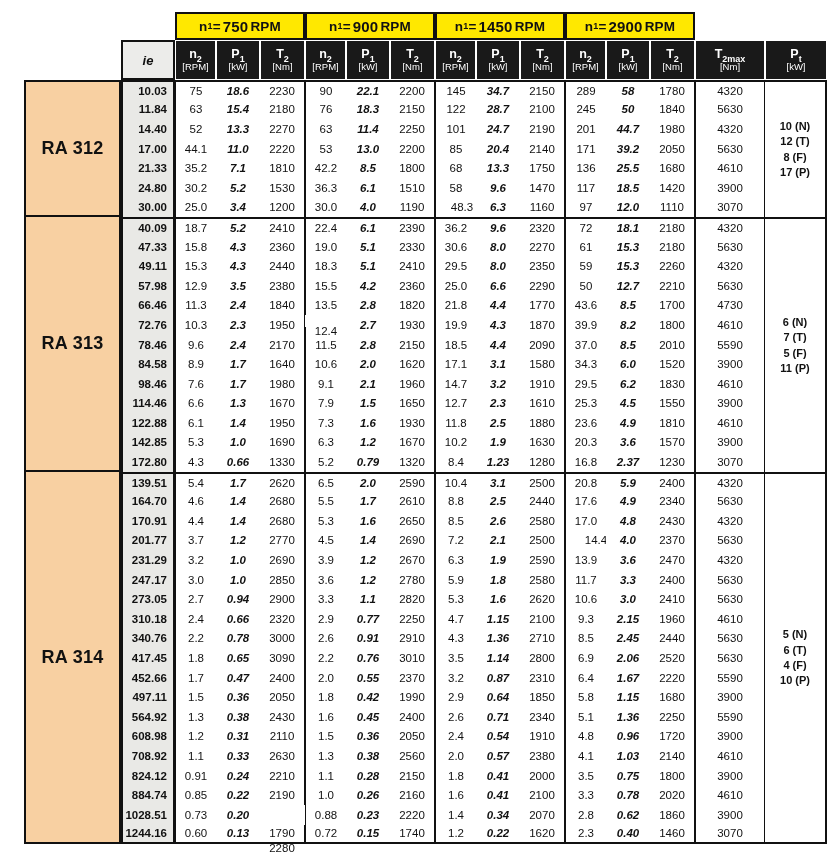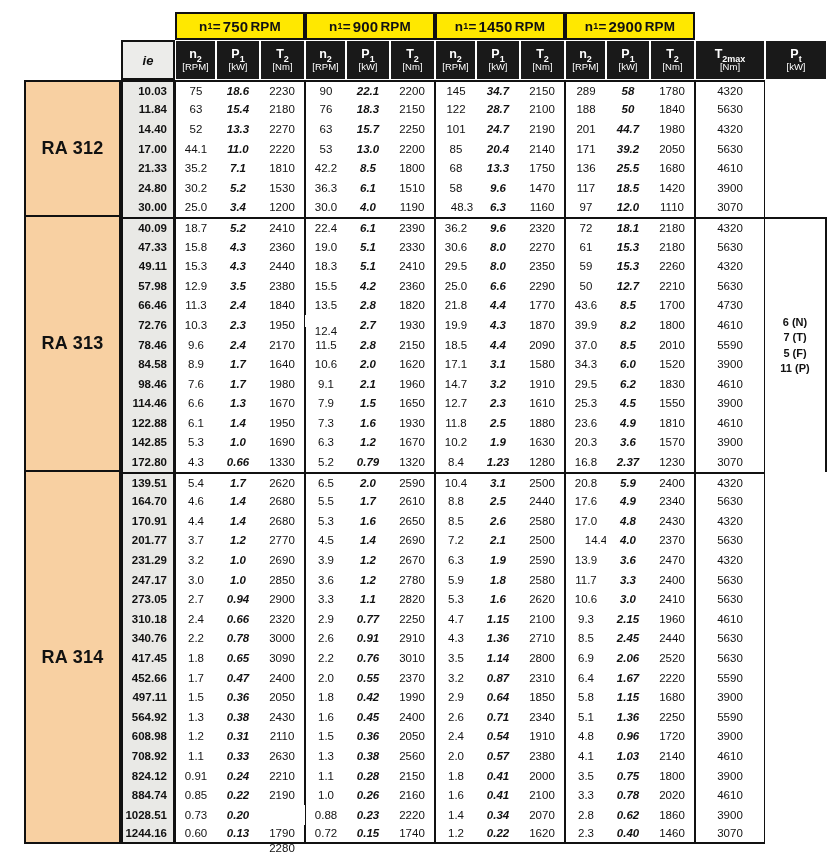--- a/index.html
+++ b/index.html
@@ -125,20 +125,21 @@
       </div>
       <div class="sh" style="grid-area: 2 / 15;">
         <div class="shl">T<sub>2max</sub></div>
         <div class="shu">[Nm]</div>
       </div>
       <div class="sh" style="grid-area: 2 / 16;">
         <div class="shl">P<sub>t</sub></div>
         <div class="shu">[kW]</div>
       </div>
       <div class="mlabel" style="grid-area: 3 / 1 / span 7;">RA 312</div>
+      <div class="pt gt" style="grid-area: 3 / 16 / span 7;">10 (N)<br>12 (T)<br>8 (F)<br>17 (P)</div>
       <div class="dc ie gt" style="grid-area: 3 / 2;">10.03</div>
       <div class="dc v n2 gt" style="grid-area: 3 / 3;">75</div>
       <div class="dc v p1 gt" style="grid-area: 3 / 4;">18.6</div>
       <div class="dc v t2 gt" style="grid-area: 3 / 5;">2230</div>
       <div class="dc v n2 gt" style="grid-area: 3 / 6;">90</div>
       <div class="dc v p1 gt" style="grid-area: 3 / 7;">22.1</div>
       <div class="dc v t2 gt" style="grid-area: 3 / 8;">2200</div>
       <div class="dc v n2 gt" style="grid-area: 3 / 9;">145</div>
       <div class="dc v p1 gt" style="grid-area: 3 / 10;">34.7</div>
       <div class="dc v t2 gt" style="grid-area: 3 / 11;">2150</div>
@@ -149,30 +150,30 @@
       <div class="dc ie" style="grid-area: 4 / 2;">11.84</div>
       <div class="dc v n2" style="grid-area: 4 / 3;">63</div>
       <div class="dc v p1" style="grid-area: 4 / 4;">15.4</div>
       <div class="dc v t2" style="grid-area: 4 / 5;">2180</div>
       <div class="dc v n2" style="grid-area: 4 / 6;">76</div>
       <div class="dc v p1" style="grid-area: 4 / 7;">18.3</div>
       <div class="dc v t2" style="grid-area: 4 / 8;">2150</div>
       <div class="dc v n2" style="grid-area: 4 / 9;">122</div>
       <div class="dc v p1" style="grid-area: 4 / 10;">28.7</div>
       <div class="dc v t2" style="grid-area: 4 / 11;">2100</div>
-      <div class="dc v n2" style="grid-area: 4 / 12;">188</div>
+      <div class="dc v n2" style="grid-area: 4 / 12;">245</div>
       <div class="dc v p1" style="grid-area: 4 / 13;">50</div>
       <div class="dc v t2" style="grid-area: 4 / 14;">1840</div>
       <div class="dc t2m" style="grid-area: 4 / 15;">5630</div>
       <div class="dc ie" style="grid-area: 5 / 2;">14.40</div>
       <div class="dc v n2" style="grid-area: 5 / 3;">52</div>
       <div class="dc v p1" style="grid-area: 5 / 4;">13.3</div>
       <div class="dc v t2" style="grid-area: 5 / 5;">2270</div>
       <div class="dc v n2" style="grid-area: 5 / 6;">63</div>
-      <div class="dc v p1" style="grid-area: 5 / 7;">15.7</div>
+      <div class="dc v p1" style="grid-area: 5 / 7;">11.4</div>
       <div class="dc v t2" style="grid-area: 5 / 8;">2250</div>
       <div class="dc v n2" style="grid-area: 5 / 9;">101</div>
       <div class="dc v p1" style="grid-area: 5 / 10;">24.7</div>
       <div class="dc v t2" style="grid-area: 5 / 11;">2190</div>
       <div class="dc v n2" style="grid-area: 5 / 12;">201</div>
       <div class="dc v p1" style="grid-area: 5 / 13;">44.7</div>
       <div class="dc v t2" style="grid-area: 5 / 14;">1980</div>
       <div class="dc t2m" style="grid-area: 5 / 15;">4320</div>
       <div class="dc ie" style="grid-area: 6 / 2;">17.00</div>
       <div class="dc v n2" style="grid-area: 6 / 3;">44.1</div>
@@ -408,20 +409,21 @@
       <div class="dc v p1" style="grid-area: 22 / 7;">0.79</div>
       <div class="dc v t2" style="grid-area: 22 / 8;">1320</div>
       <div class="dc v n2" style="grid-area: 22 / 9;">8.4</div>
       <div class="dc v p1" style="grid-area: 22 / 10;">1.23</div>
       <div class="dc v t2" style="grid-area: 22 / 11;">1280</div>
       <div class="dc v n2" style="grid-area: 22 / 12;">16.8</div>
       <div class="dc v p1" style="grid-area: 22 / 13;">2.37</div>
       <div class="dc v t2" style="grid-area: 22 / 14;">1230</div>
       <div class="dc t2m" style="grid-area: 22 / 15;">3070</div>
       <div class="mlabel notop" style="grid-area: 23 / 1 / span 19;">RA 314</div>
+      <div class="pt gt gb" style="grid-area: 23 / 16 / span 19;">5 (N)<br>6 (T)<br>4 (F)<br>10 (P)</div>
       <div class="dc ie gt" style="grid-area: 23 / 2;">139.51</div>
       <div class="dc v n2 gt" style="grid-area: 23 / 3;">5.4</div>
       <div class="dc v p1 gt" style="grid-area: 23 / 4;">1.7</div>
       <div class="dc v t2 gt" style="grid-area: 23 / 5;">2620</div>
       <div class="dc v n2 gt" style="grid-area: 23 / 6;">6.5</div>
       <div class="dc v p1 gt" style="grid-area: 23 / 7;">2.0</div>
       <div class="dc v t2 gt" style="grid-area: 23 / 8;">2590</div>
       <div class="dc v n2 gt" style="grid-area: 23 / 9;">10.4</div>
       <div class="dc v p1 gt" style="grid-area: 23 / 10;">3.1</div>
       <div class="dc v t2 gt" style="grid-area: 23 / 11;">2500</div>

